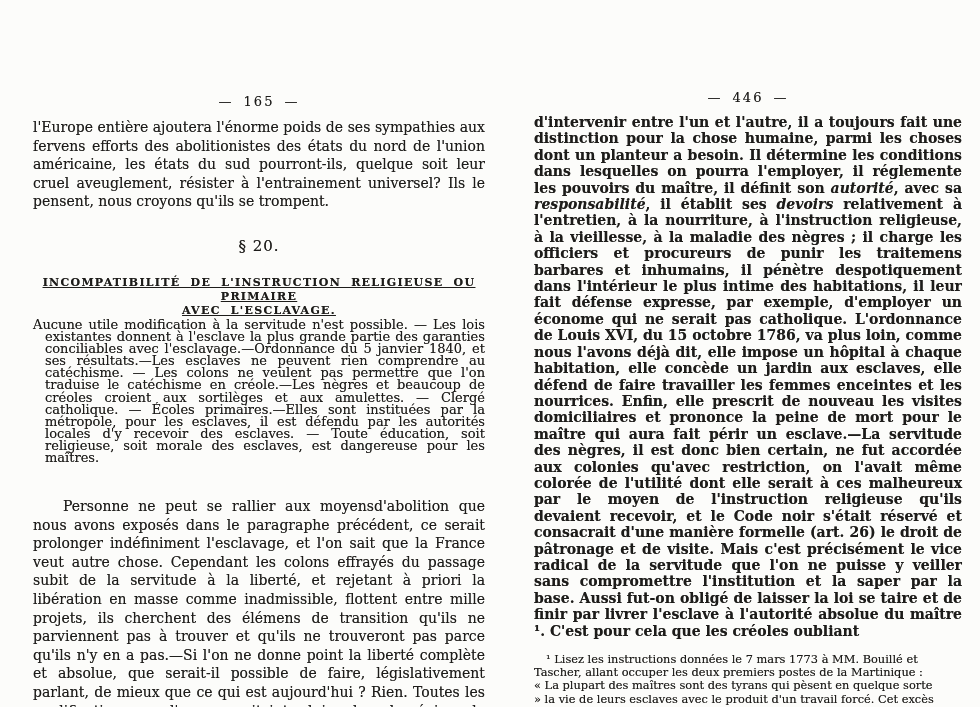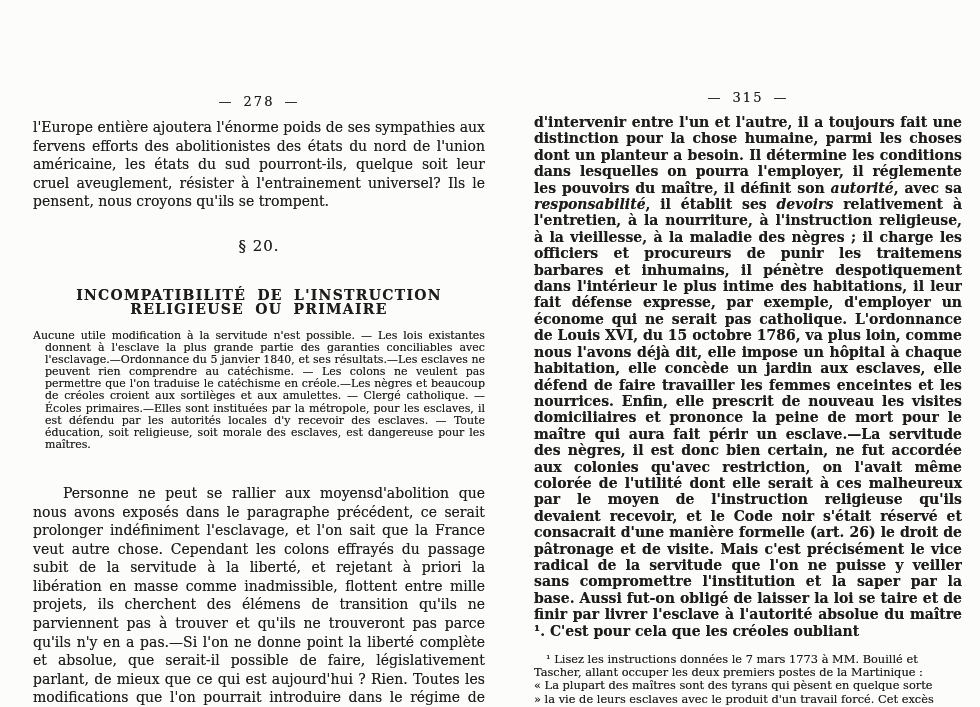--- a/index.html
+++ b/index.html
@@ -41,30 +41,31 @@
   .page-right .body-text { font-size: 14px; line-height: 16.4px; font-weight: bold; }
 
   .section-mark {
     text-align: center;
     margin-top: 26px;
     font-size: 15px;
     letter-spacing: 1px;
   }
   .section-title {
     text-align: center;
-    margin-top: 33px;
-    font-size: 14px;
+    margin-top: 21px;
+    font-size: 11px;
     font-weight: bold;
     letter-spacing: 1.3px;
     word-spacing: 5px;
     line-height: 14px;
+    text-decoration: underline;
   }
   .summary {
-    margin-top: 14px;
-    font-size: 11px;
+    margin-top: 1px;
+    font-size: 13px;
     line-height: 12.1px;
     text-align: justify;
     padding-left: 12px;
     text-indent: -12px;
   }
   .main-paragraph {
     margin-top: 33px;
     text-indent: 30px;
   }
   .footnote {
@@ -77,37 +78,38 @@
   }
   .it { font-style: italic; }
   .footnote .it { font-weight: bold; letter-spacing: 0.2px; }
 </style>
 </head>
 <body>
 
 <div class="spread">
 
   <section class="page page-left">
-    <div class="page-number">— 278 —</div>
+    <div class="page-number">— 165 —</div>
 
     <p class="body-text intro-paragraph">l'Europe entière ajoutera l'énorme poids de ses sympathies aux fervens efforts des abolitionistes des états du nord de l'union américaine, les états du sud pourront-ils, quelque soit leur cruel aveuglement, résister à l'entrainement universel? Ils le pensent, nous croyons qu'ils se trompent.</p>
 
     <div class="section-mark">§ 20.</div>
 
     <div class="section-title">
       <div>INCOMPATIBILITÉ DE L'INSTRUCTION RELIGIEUSE OU PRIMAIRE</div>
+      <div>AVEC L'ESCLAVAGE.</div>
     </div>
 
     <p class="summary">Aucune utile modification à la servitude n'est possible. — Les lois existantes donnent à l'esclave la plus grande partie des garanties conciliables avec l'esclavage.—Ordonnance du 5 janvier 1840, et ses résultats.—Les esclaves ne peuvent rien comprendre au catéchisme. — Les colons ne veulent pas permettre que l'on traduise le catéchisme en créole.—Les nègres et beaucoup de créoles croient aux sortilèges et aux amulettes. — Clergé catholique. — Écoles primaires.—Elles sont instituées par la métropole, pour les esclaves, il est défendu par les autorités locales d'y recevoir des esclaves. — Toute éducation, soit religieuse, soit morale des esclaves, est dangereuse pour les maîtres.</p>
 
     <p class="body-text main-paragraph">Personne ne peut se rallier aux moyensd'abolition que nous avons exposés dans le paragraphe précédent, ce serait prolonger indéfiniment l'esclavage, et l'on sait que la France veut autre chose. Cependant les colons effrayés du passage subit de la servitude à la liberté, et rejetant à priori la libération en masse comme inadmissible, flottent entre mille projets, ils cherchent des élémens de transition qu'ils ne parviennent pas à trouver et qu'ils ne trouveront pas parce qu'ils n'y en a pas.—Si l'on ne donne point la liberté complète et absolue, que serait-il possible de faire, législativement parlant, de mieux que ce qui est aujourd'hui ? Rien. Toutes les modifications que l'on pourrait introduire dans le régime de l'esclavage ne dépasseraient point ce qui est déjà fait. L'édit de 1685, connu sous le nom de Code noir, véritable base législative des colonies, n'a point du tout abandonné l'esclave au colon ; il s'est gardé la faculté</p>
   </section>
 
   <section class="page page-right">
-    <div class="page-number">— 315 —</div>
+    <div class="page-number">— 446 —</div>
 
     <p class="body-text"><span>d'intervenir entre l'un et l'autre, il a toujours fait une distinction pour la chose humaine, parmi les choses dont un planteur a besoin. Il détermine les conditions dans lesquelles on pourra l'employer, il réglemente les pouvoirs du maître, il définit son </span><span class="it">autorité</span><span>, avec sa </span><span class="it">responsabilité</span><span>, il établit ses </span><span class="it">devoirs</span><span> relativement à l'entretien, à la nourriture, à l'instruction religieuse, à la vieillesse, à la maladie des nègres ; il charge les officiers et procureurs de punir les traitemens barbares et inhumains, il pénètre despotiquement dans l'intérieur le plus intime des habitations, il leur fait défense expresse, par exemple, d'employer un économe qui ne serait pas catholique. L'ordonnance de Louis XVI, du 15 octobre 1786, va plus loin, comme nous l'avons déjà dit, elle impose un hôpital à chaque habitation, elle concède un jardin aux esclaves, elle défend de faire travailler les femmes enceintes et les nourrices. Enfin, elle prescrit de nouveau les visites domiciliaires et prononce la peine de mort pour le maître qui aura fait périr un esclave.—La servitude des nègres, il est donc bien certain, ne fut accordée aux colonies qu'avec restriction, on l'avait même colorée de l'utilité dont elle serait à ces malheureux par le moyen de l'instruction religieuse qu'ils devaient recevoir, et le Code noir s'était réservé et consacrait d'une manière formelle (art. 26) le droit de pâtronage et de visite. Mais c'est précisément le vice radical de la servitude que l'on ne puisse y veiller sans compromettre l'institution et la saper par la base. Aussi fut-on obligé de laisser la loi se taire et de finir par livrer l'esclave à l'autorité absolue du maître ¹. C'est pour cela que les créoles oubliant</span></p>
 
     <div class="footnote"><span>¹ Lisez les instructions données le 7 mars 1773 à MM. Bouillé et
 Tascher, allant occuper les deux premiers postes de la Martinique :
 « La plupart des maîtres sont des tyrans qui pèsent en quelque sorte
 » la vie de leurs esclaves avec le produit d'un travail forcé. Cet excès
 » trop commun ne peut cependant être corrigé par la loi, parce qu'il
 » reste trop souvent inconnu, et qu'il est presque toujours impossible
 » d'acquérir les preuves. </span><span class="it">Il serait d'ailleurs dangereux de donner aux</span></div>

